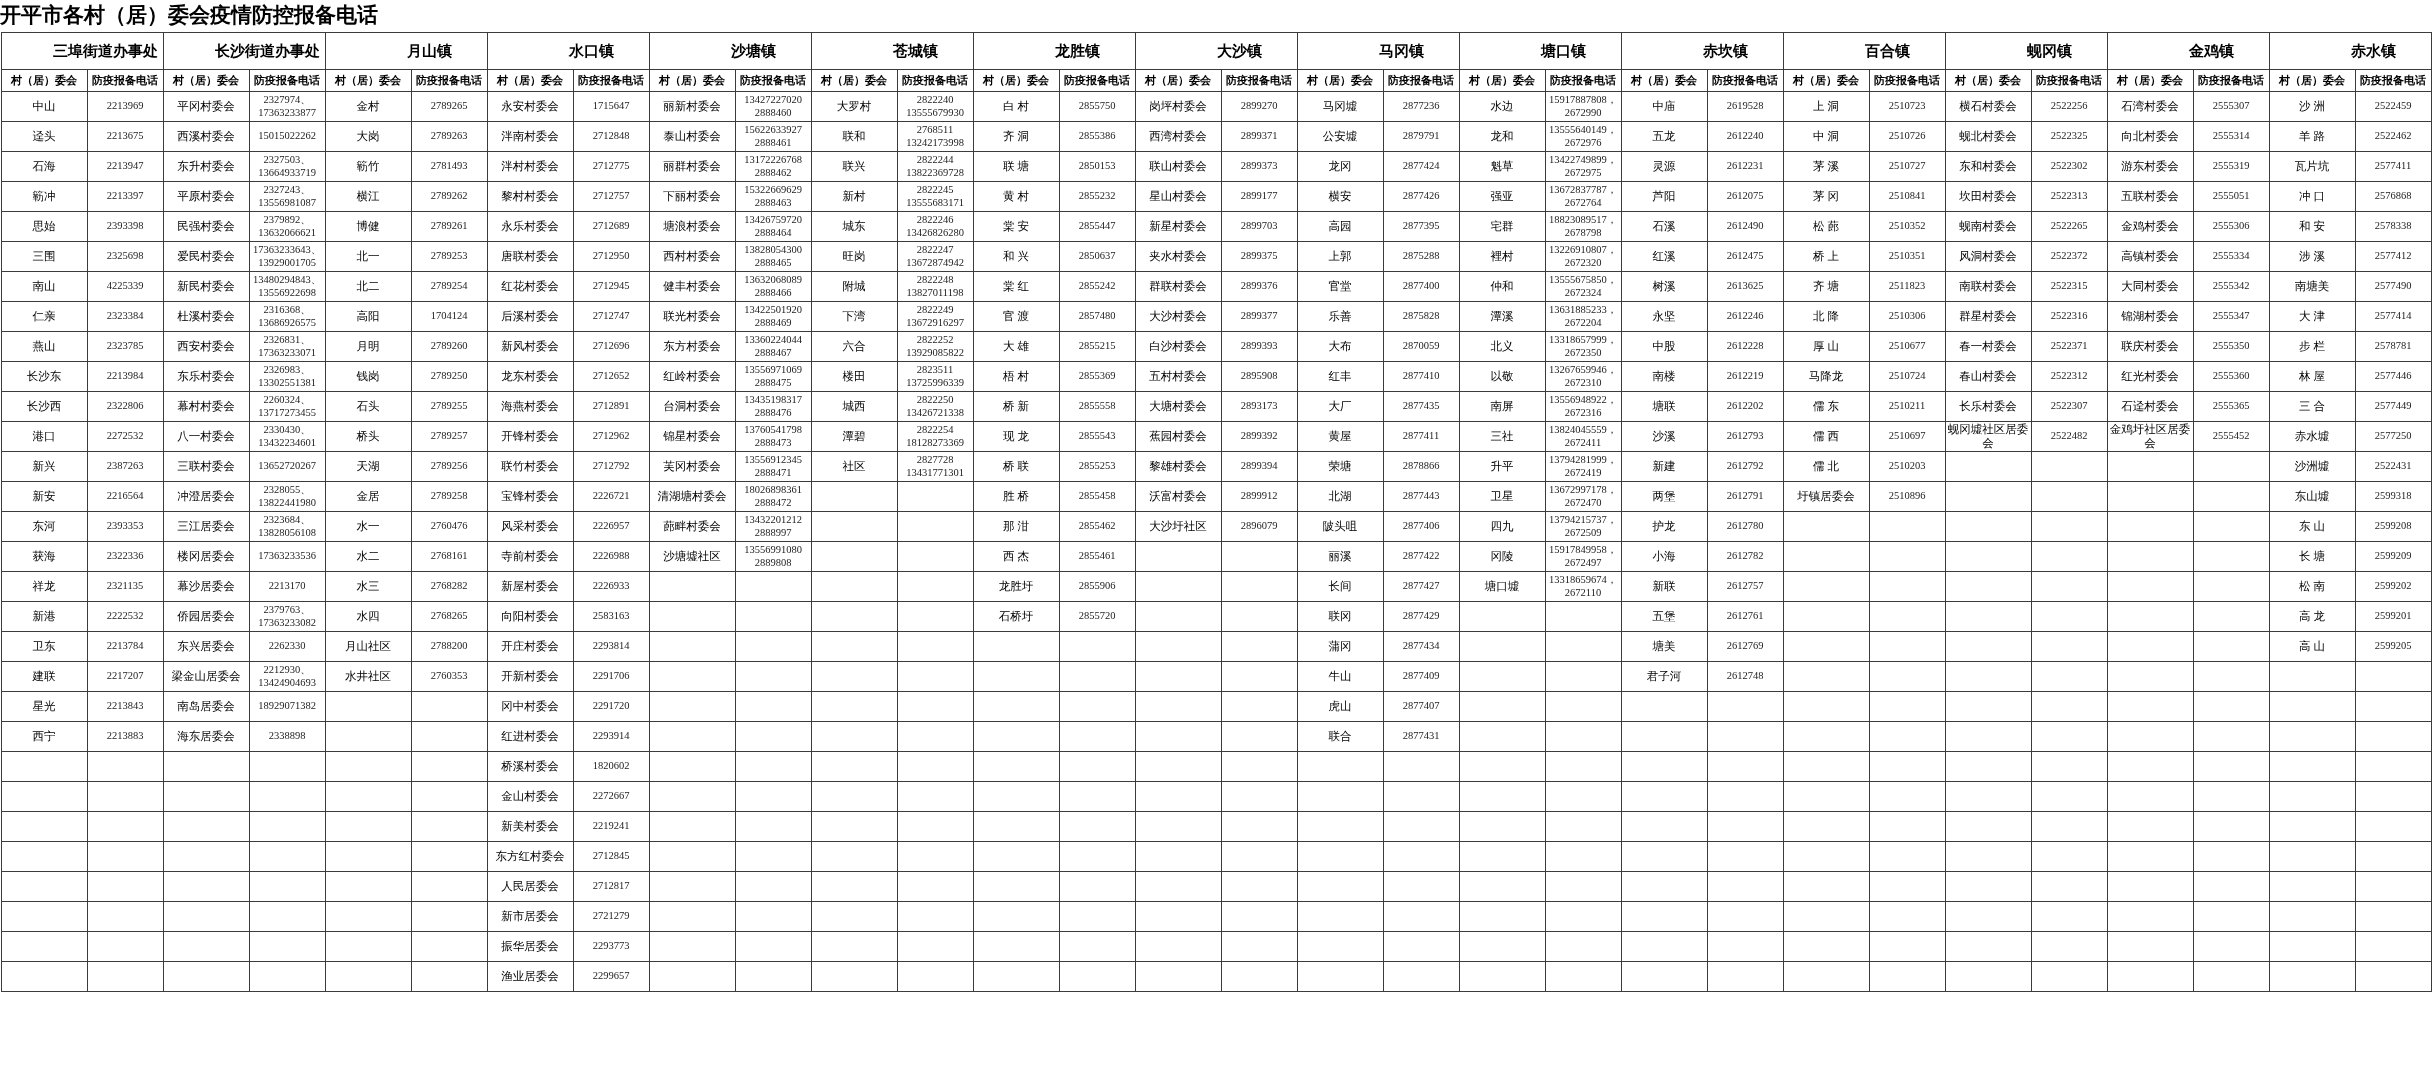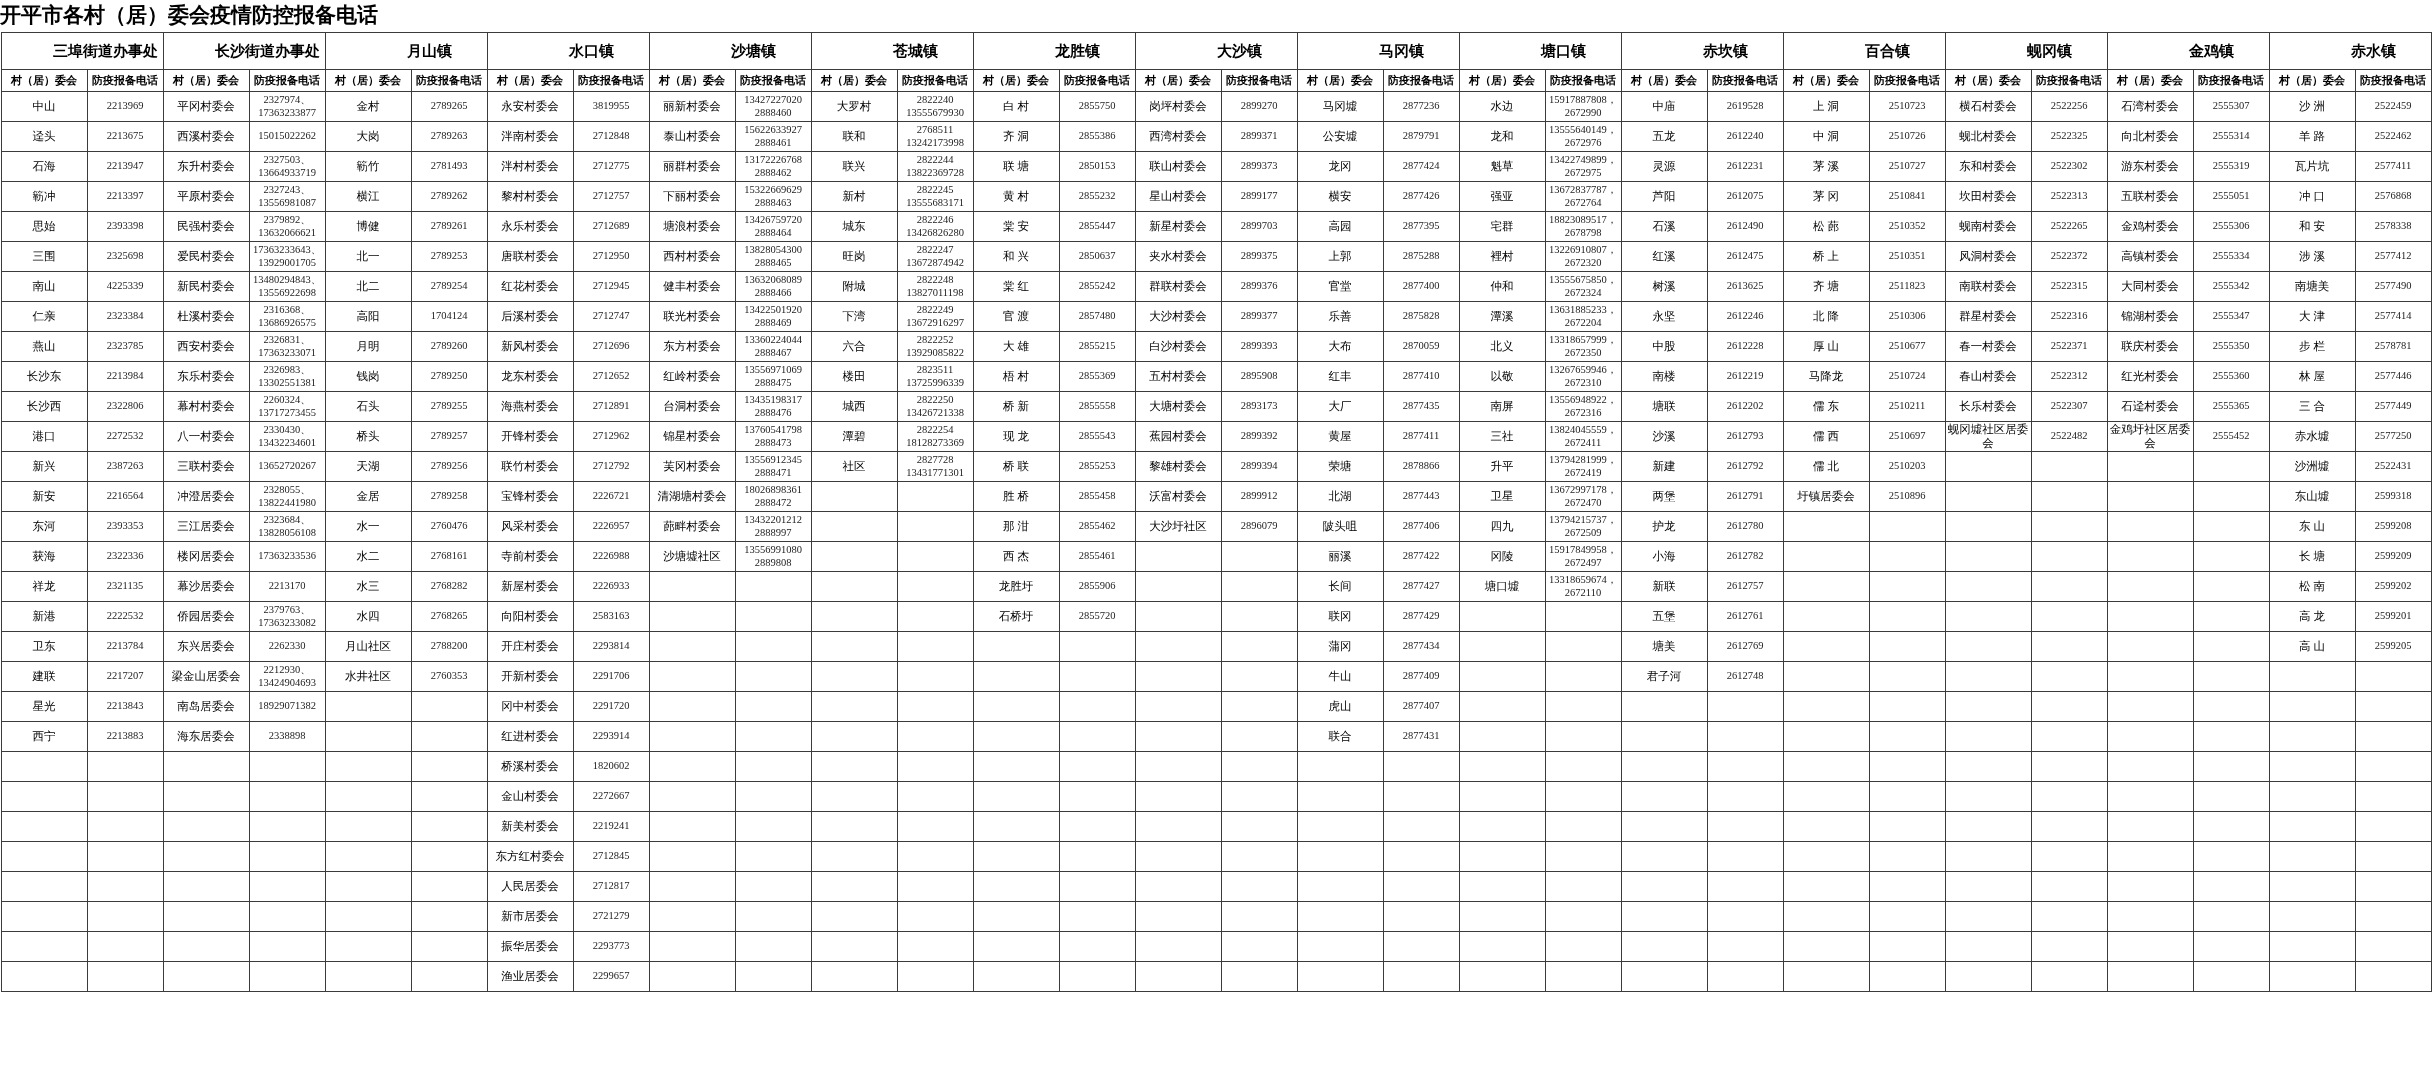--- a/index.html
+++ b/index.html
@@ -105,21 +105,21 @@
   <tbody>
       <tr>
         <td class="village">中山</td>
         <td class="phone">2213969</td>
         <td class="village">平冈村委会</td>
         <td class="phone">2327974、
 17363233877</td>
         <td class="village">金村</td>
         <td class="phone">2789265</td>
         <td class="village">永安村委会</td>
-        <td class="phone">3819955</td>
+        <td class="phone">1715647</td>
         <td class="village">丽新村委会</td>
         <td class="phone">13427227020
 2888460</td>
         <td class="village">大罗村</td>
         <td class="phone">2822240
 13555679930</td>
         <td class="village">白 村</td>
         <td class="phone">2855750</td>
         <td class="village">岗坪村委会</td>
         <td class="phone">2899270</td>

